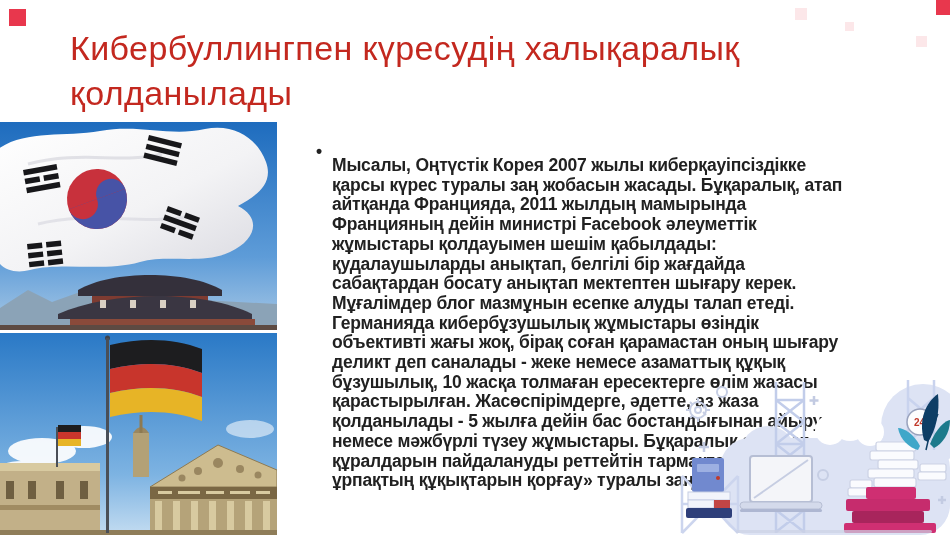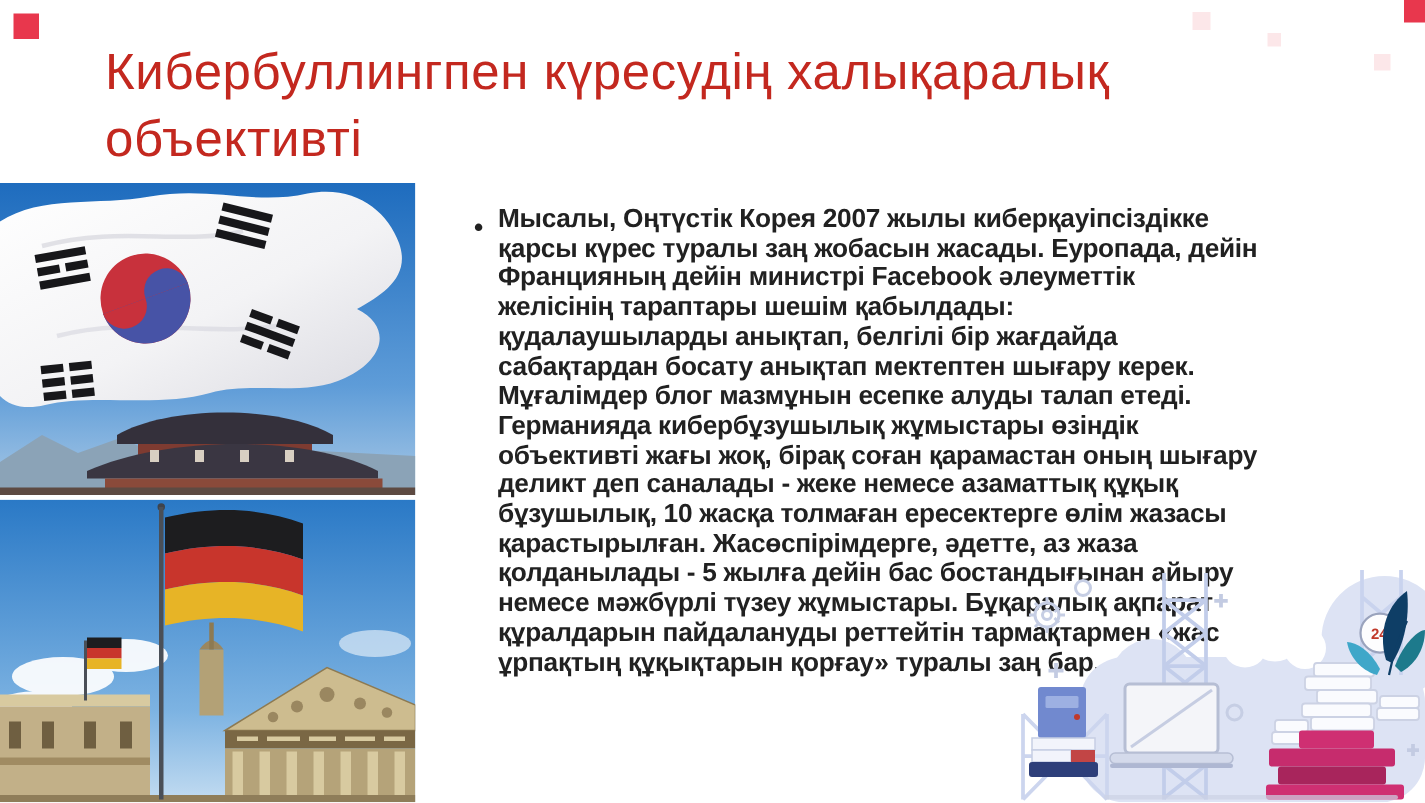--- a/index.html
+++ b/index.html
@@ -6,21 +6,21 @@
   .slide{position:relative;width:950px;height:535px;background:#ffffff;overflow:hidden;
          font-family:"Liberation Sans", sans-serif;}
 
   
   .title{position:absolute;left:70px;top:26px;color:#c3281f;font-size:34px;line-height:45px;
          font-weight:400;letter-spacing:.4px;white-space:nowrap;}
 
   
   .bullet{position:absolute;left:316px;top:142px;color:#212121;font-size:17.5px;font-weight:700;
           line-height:19.7px;}
-  .body-text{position:absolute;left:332px;top:136px;width:560px;color:#212121;font-size:17.5px;
+  .body-text{position:absolute;left:332px;top:156px;width:560px;color:#212121;font-size:17.5px;
              font-weight:700;line-height:19.7px;letter-spacing:-0.2px;}
   .body-line{white-space:nowrap;}
 
   
   .photo{position:absolute;left:0;width:277px;overflow:hidden;}
   .photo svg{display:block;width:100%;height:100%;}
   #korea-photo{top:122px;height:208px;}
   #germany-photo{top:333px;height:202px;}
 
   
@@ -43,21 +43,21 @@
 <div class="slide">
 
   <div class="sq sq-tl"></div>
   <div class="sq sq-tr"></div>
   <div class="sq sq-faint sq-f1"></div>
   <div class="sq sq-faint sq-f2"></div>
   <div class="sq sq-faint sq-f3"></div>
 
   <div class="title">
     <div>Кибербуллингпен күресудің халықаралық</div>
-    <div>объективті</div>
+    <div>қолданылады</div>
   </div>
 
   <div class="photo" id="korea-photo">
     <svg viewBox="0 0 277 208" preserveAspectRatio="none">
       <defs>
         <linearGradient id="kSky" x1="0" y1="0" x2="0" y2="1">
           <stop offset="0" stop-color="#1e6cbe"></stop>
             <stop offset="0.65" stop-color="#5e9cd8"></stop>
             <stop offset="1" stop-color="#a9c9e6"></stop>
         </linearGradient>
@@ -196,23 +196,24 @@
         <rect x="58" y="92" width="23" height="7" fill="#1d1d1f"></rect>
         <rect x="58" y="99" width="23" height="7" fill="#c8352c"></rect>
         <rect x="58" y="106" width="23" height="7" fill="#e7b426"></rect>
       </g>
     </svg>
   </div>
 
   <div class="bullet">•</div>
   <div class="body-text">
     <div class="body-line">Мысалы, Оңтүстік Корея 2007 жылы киберқауіпсіздікке</div>
-    <div class="body-line">қарсы күрес туралы заң жобасын жасады. Еуропада, дейін</div>
+    <div class="body-line">қарсы күрес туралы заң жобасын жасады. Бұқаралық, атап</div>
+    <div class="body-line">айтқанда Францияда, 2011 жылдың мамырында</div>
     <div class="body-line">Францияның дейін министрі Facebook әлеуметтік</div>
-    <div class="body-line">желісінің тараптары шешім қабылдады:</div>
+    <div class="body-line">жұмыстары қолдауымен шешім қабылдады:</div>
     <div class="body-line">қудалаушыларды анықтап, белгілі бір жағдайда</div>
     <div class="body-line">сабақтардан босату анықтап мектептен шығару керек.</div>
     <div class="body-line">Мұғалімдер блог мазмұнын есепке алуды талап етеді.</div>
     <div class="body-line">Германияда кибербұзушылық жұмыстары өзіндік</div>
     <div class="body-line">объективті жағы жоқ, бірақ соған қарамастан оның шығару</div>
     <div class="body-line">деликт деп саналады - жеке немесе азаматтық құқық</div>
     <div class="body-line">бұзушылық, 10 жасқа толмаған ересектерге өлім жазасы</div>
     <div class="body-line">қарастырылған. Жасөспірімдерге, әдетте, аз жаза</div>
     <div class="body-line">қолданылады - 5 жылға дейін бас бостандығынан айыру</div>
     <div class="body-line">немесе мәжбүрлі түзеу жұмыстары. Бұқаралық ақпарат</div>

